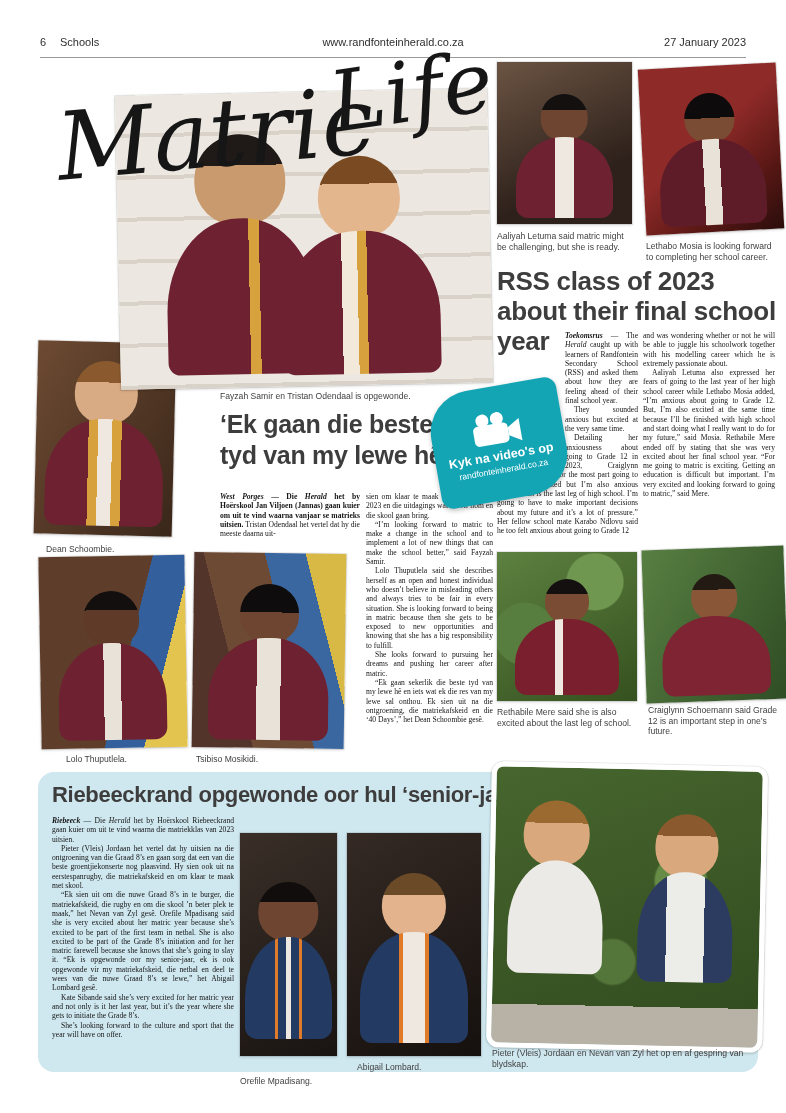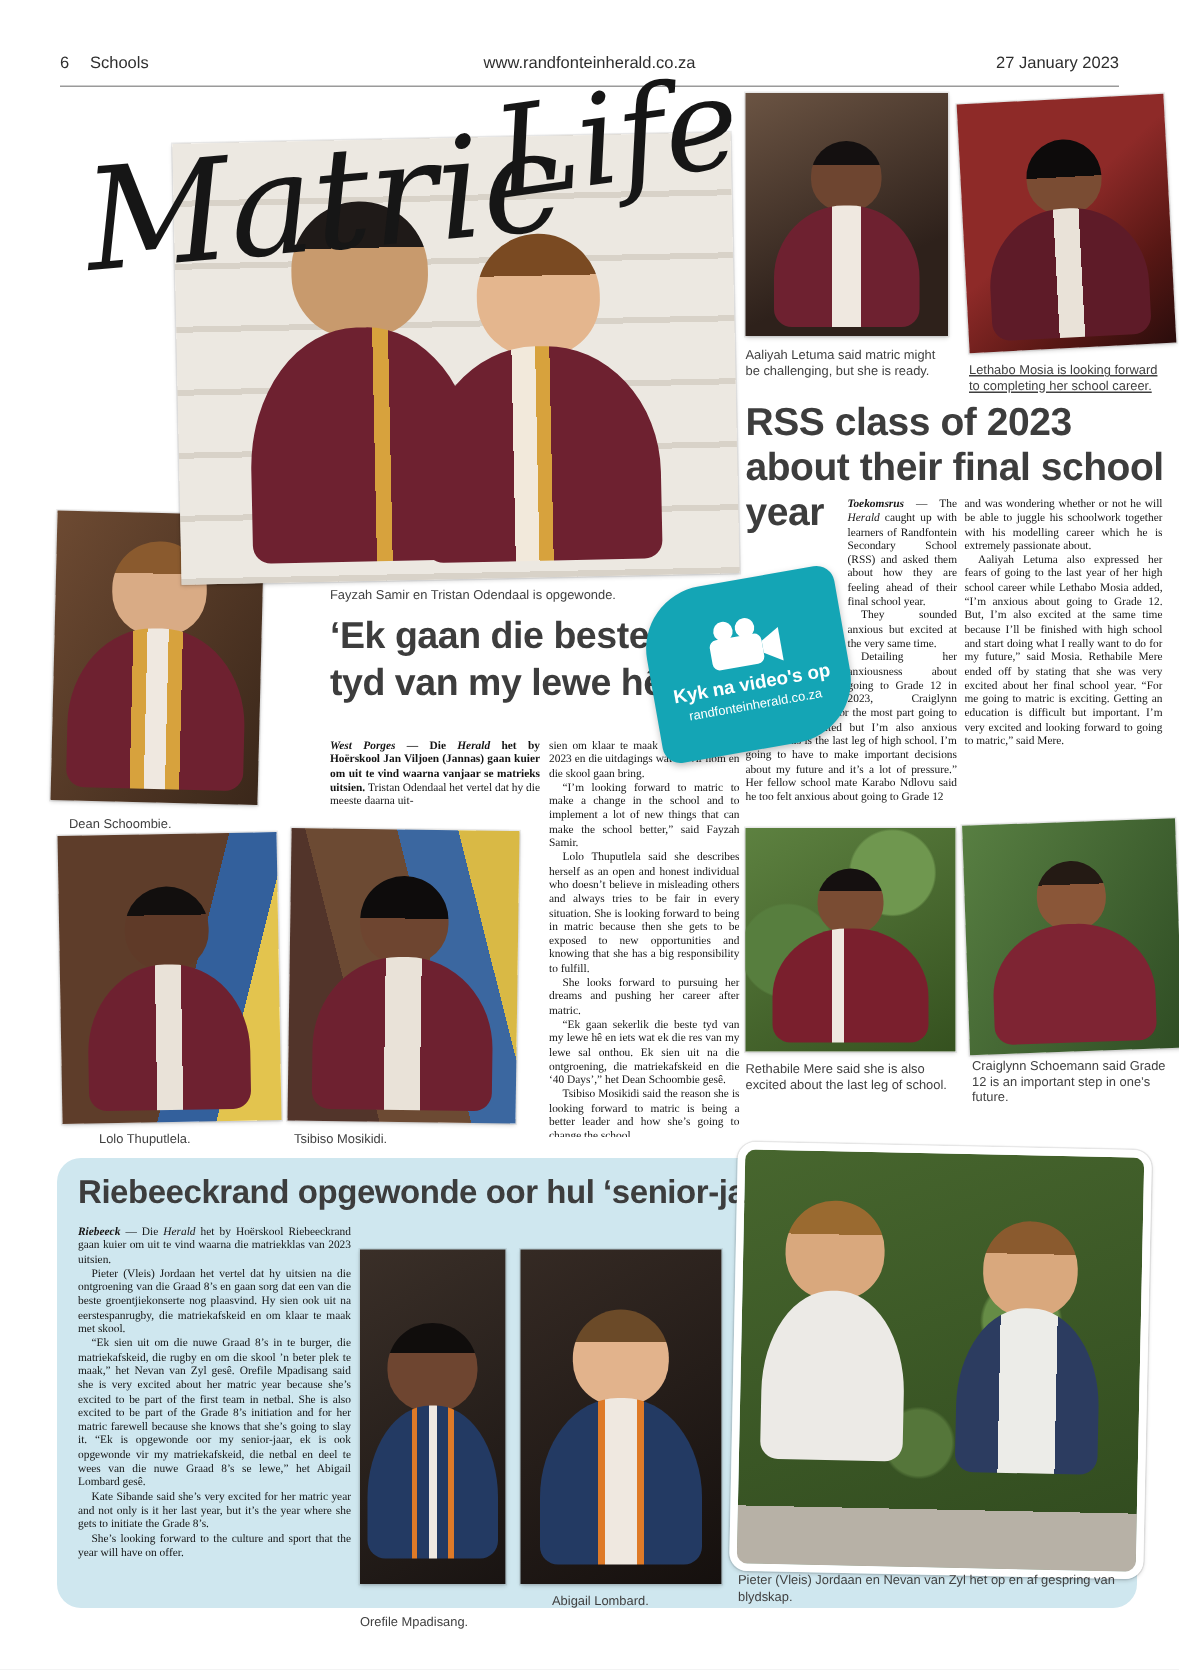--- a/index.html
+++ b/index.html
@@ -92,21 +92,21 @@
   <div class="cap" style="left:220px;top:391px;width:270px;">Fayzah Samir en Tristan Odendaal is opgewonde.</div>
 
   <div class="photo ph-aaliyah">
     <i class="person" style="left:18%;top:20%;width:64%;height:80%;--skin:#6e4530;--hair:#141010;--coat:linear-gradient(90deg,#6e2130 40%,#efe8e0 40% 60%,#6e2130 60%);"></i>
   </div>
   <div class="cap" style="left:497px;top:231px;width:136px;">Aaliyah Letuma said matric might be challenging, but she is ready.</div>
 
   <div class="photo ph-lethabo">
     <i class="person" style="left:16%;top:16%;width:68%;height:84%;--skin:#7a4c33;--hair:#0d0b0b;--hl:50%;--coat:linear-gradient(90deg,#5e1b28 42%,#e9e2d8 42% 58%,#5e1b28 58%);"></i>
   </div>
-  <div class="cap" style="left:646px;top:241px;width:132px;text-decoration:underline;">Lethabo Mosia is looking forward to completing her school career.</div>
+  <div class="cap" style="left:646px;top:241px;width:132px;">Lethabo Mosia is looking forward to completing her school career.</div>
 
   <div class="headline" style="left:497px;top:266px;width:292px;font-size:26px;line-height:30px;">RSS class of 2023 about their final school year</div>
 
   <div class="body-col" style="left:497px;top:331px;width:141px;height:216px;">
     <p><span class="badge-spacer"></span><span class="bi">Toekomsrus</span><span> — The </span><span class="i">Herald</span><span> caught up with learners of Randfontein Secondary School (RSS) and asked them about how they are feeling ahead of their final school year.</span></p>
     <p class="ind">They sounded anxious but excited at the very same time.</p>
     <p class="ind">Detailing her anxiousness about going to Grade 12 in 2023, Craiglynn Schoemann said, “For the most part going to matric, I’m excited but I’m also anxious because this is the last leg of high school. I’m going to have to make important decisions about my future and it’s a lot of pressure.” Her fellow school mate Karabo Ndlovu said he too felt anxious about going to Grade 12</p>
   </div>
   <div class="body-col" style="left:643px;top:331px;width:132px;height:218px;">
     <p>and was wondering whether or not he will be able to juggle his schoolwork together with his modelling career which he is extremely passionate about.</p>
@@ -128,21 +128,20 @@
 
   <div class="body-col" style="left:220px;top:492px;width:140px;height:58px;">
     <p><span class="bi">West Porges</span><span class="b"> — Die </span><span class="bi">Herald</span><span class="b"> het by Hoërskool Jan Viljoen (Jannas) gaan kuier om uit te vind waarna vanjaar se matrieks uitsien. </span><span>Tristan Odendaal het vertel dat hy die meeste daarna uit-</span></p>
   </div>
   <div class="body-col" style="left:366px;top:492px;width:127px;height:266px;">
     <p>sien om klaar te maak met skool einde 2023 en die uitdagings wat dit vir hom en die skool gaan bring.</p>
     <p class="ind">“I’m looking forward to matric to make a change in the school and to implement a lot of new things that can make the school better,” said Fayzah Samir.</p>
     <p class="ind">Lolo Thuputlela said she describes herself as an open and honest individual who doesn’t believe in misleading others and always tries to be fair in every situation. She is looking forward to being in matric because then she gets to be exposed to new opportunities and knowing that she has a big responsibility to fulfill.</p>
     <p class="ind">She looks forward to pursuing her dreams and pushing her career after matric.</p>
     <p class="ind">“Ek gaan sekerlik die beste tyd van my lewe hê en iets wat ek die res van my lewe sal onthou. Ek sien uit na die ontgroening, die matriekafskeid en die ‘40 Days’,” het Dean Schoombie gesê.</p>
-    <p class="ind">Tsibiso Mosikidi said the reason she is looking forward to matric is being a better leader and how she’s going to change the school.</p>
   </div>
 
   <div class="photo ph-dean">
     <i class="person" style="left:12%;top:10%;width:76%;height:90%;--skin:#d9ab85;--hair:#8a5a2e;--coat:linear-gradient(90deg,#6e2130 36%,#d7a23d 36% 44%,#efe8e0 44% 56%,#d7a23d 56% 64%,#6e2130 64%);"></i>
   </div>
   <div class="cap" style="left:46px;top:544px;width:130px;">Dean Schoombie.</div>
 
   <div class="photo ph-lolo">
     <i class="person" style="left:16%;top:18%;width:66%;height:82%;--skin:#5f3a28;--hair:#120f0e;--coat:linear-gradient(90deg,#6e2130 42%,#e9e2d8 42% 58%,#6e2130 58%);"></i>
   </div>
@@ -179,17 +178,17 @@
     </div>
     <div class="photo ph-abigail">
       <i class="person" style="left:14%;top:18%;width:72%;height:80%;--skin:#e2b38c;--hair:#6b4a28;--coat:linear-gradient(90deg,#233a63 36%,#de7a28 36% 40%,#efe8e0 40% 60%,#de7a28 60% 64%,#233a63 64%);"></i>
     </div>
     <div class="photo ph-jump">
       <i class="person" style="left:7%;top:12%;width:32%;height:66%;--skin:#d9a87d;--hair:#9a6a30;--coat:#eceae6;"></i>
       <i class="person" style="left:56%;top:16%;width:32%;height:64%;--skin:#d9a87d;--hair:#8a5a2e;--coat:linear-gradient(90deg,#2c3c60 30%,#ecece8 30% 70%,#2c3c60 70%);"></i>
     </div>
 
     <div class="cap" style="left:202px;top:290px;width:110px;margin-top:14px;">Orefile Mpadisang.</div>
-    <div class="cap" style="left:330px;top:290px;width:120px;">Abigail Lombard.</div>
+    <div class="cap" style="left:319px;top:290px;width:120px;">Abigail Lombard.</div>
     <div class="cap" style="left:454px;top:276px;width:256px;">Pieter (Vleis) Jordaan en Nevan van Zyl het op en af gespring van blydskap.</div>
   </div>
 
 </div>
 
 </body></html>

